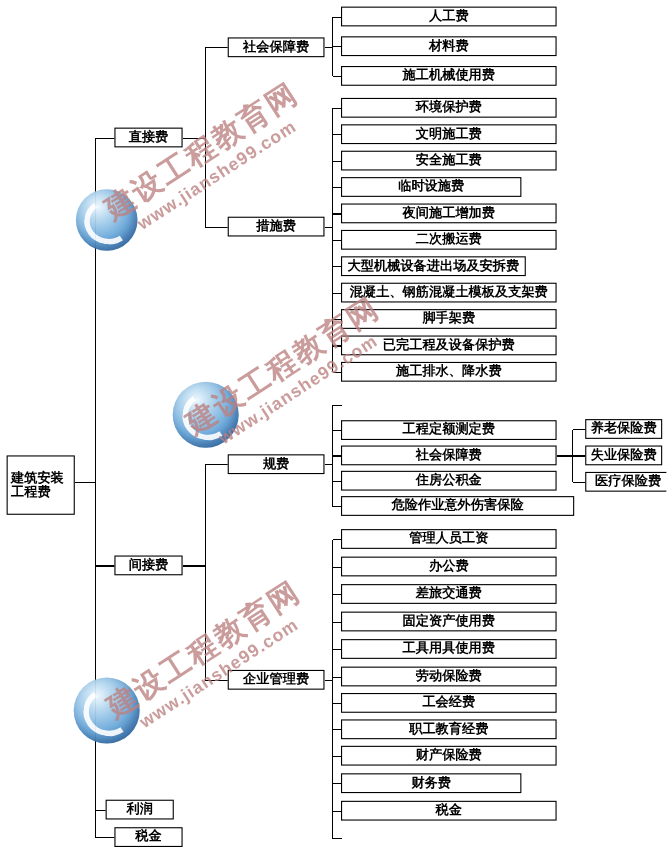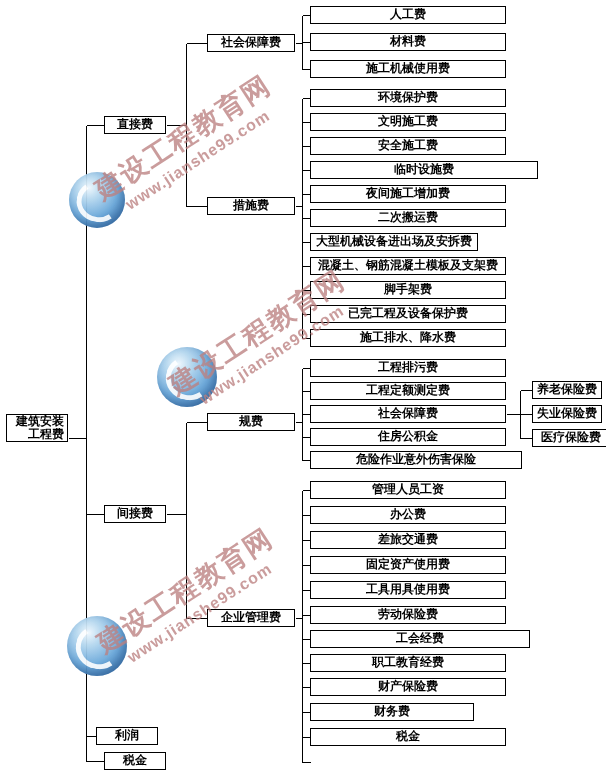--- a/index.html
+++ b/index.html
@@ -9,21 +9,21 @@
   }
   svg.lines{position:absolute;left:0;top:0;z-index:1;}
   .node{
     position:absolute;box-sizing:border-box;height:18px;
     border:1px solid #000;background:#fff;z-index:2;
     display:flex;align-items:center;justify-content:center;
     font-size:12px;font-weight:bold;color:#000;white-space:nowrap;
     line-height:1.1;
   }
   .node.root{
-    height:28px;white-space:normal;text-align:right;padding:1px 3px;
+    height:54px;white-space:normal;text-align:left;padding:1px 3px;
   }
   
   .wm-text{
     position:absolute;z-index:5;transform:translate(-50%,-50%) rotate(-33deg);
     text-align:center;color:rgba(187,128,128,0.78);pointer-events:none;
   }
   .wm-brand{font-size:27px;font-weight:bold;letter-spacing:2px;white-space:nowrap;}
   .wm-url{font-size:16px;font-weight:bold;letter-spacing:1px;white-space:nowrap;}
   
   .wm-ball{
@@ -74,42 +74,41 @@
   <div class="node" style="left:207px;top:413px;width:88px">规费</div>
   <div class="node" style="left:207px;top:609px;width:88px">企业管理费</div>
 
   <div class="node" style="left:310px;top:6px;width:196px">人工费</div>
   <div class="node" style="left:310px;top:33px;width:196px">材料费</div>
   <div class="node" style="left:310px;top:60px;width:196px">施工机械使用费</div>
 
   <div class="node" style="left:310px;top:89px;width:196px">环境保护费</div>
   <div class="node" style="left:310px;top:113px;width:196px">文明施工费</div>
   <div class="node" style="left:310px;top:137px;width:196px">安全施工费</div>
-  <div class="node" style="left:310px;top:161px;width:228px">临时设施费</div>
+  <div class="node" style="left:310px;top:161px;width:164px">临时设施费</div>
   <div class="node" style="left:310px;top:185px;width:196px">夜间施工增加费</div>
   <div class="node" style="left:310px;top:209px;width:196px">二次搬运费</div>
   <div class="node" style="left:310px;top:233px;width:168px">大型机械设备进出场及安拆费</div>
   <div class="node" style="left:310px;top:257px;width:196px">混凝土、钢筋混凝土模板及支架费</div>
   <div class="node" style="left:310px;top:281px;width:196px">脚手架费</div>
   <div class="node" style="left:310px;top:305px;width:196px">已完工程及设备保护费</div>
   <div class="node" style="left:310px;top:329px;width:196px">施工排水、降水费</div>
 
-  <div class="node" style="left:310px;top:359px;width:196px">工程排污费</div>
   <div class="node" style="left:310px;top:382px;width:196px">工程定额测定费</div>
   <div class="node" style="left:310px;top:405px;width:196px">社会保障费</div>
   <div class="node" style="left:310px;top:428px;width:196px">住房公积金</div>
   <div class="node" style="left:310px;top:451px;width:212px">危险作业意外伤害保险</div>
 
   <div class="node" style="left:310px;top:481px;width:196px">管理人员工资</div>
   <div class="node" style="left:310px;top:506px;width:196px">办公费</div>
   <div class="node" style="left:310px;top:531px;width:196px">差旅交通费</div>
   <div class="node" style="left:310px;top:556px;width:196px">固定资产使用费</div>
   <div class="node" style="left:310px;top:581px;width:196px">工具用具使用费</div>
   <div class="node" style="left:310px;top:606px;width:196px">劳动保险费</div>
-  <div class="node" style="left:310px;top:630px;width:220px">工会经费</div>
+  <div class="node" style="left:310px;top:630px;width:196px">工会经费</div>
   <div class="node" style="left:310px;top:654px;width:196px">职工教育经费</div>
   <div class="node" style="left:310px;top:678px;width:196px">财产保险费</div>
   <div class="node" style="left:310px;top:703px;width:164px">财务费</div>
   <div class="node" style="left:310px;top:728px;width:196px">税金</div>
 
   <div class="node" style="left:532px;top:381px;width:70px">养老保险费</div>
   <div class="node" style="left:532px;top:405px;width:70px">失业保险费</div>
   <div class="node" style="left:532px;top:429px;width:78px">医疗保险费</div>
 
   <div class="wm-text" style="left:188px;top:145px">

